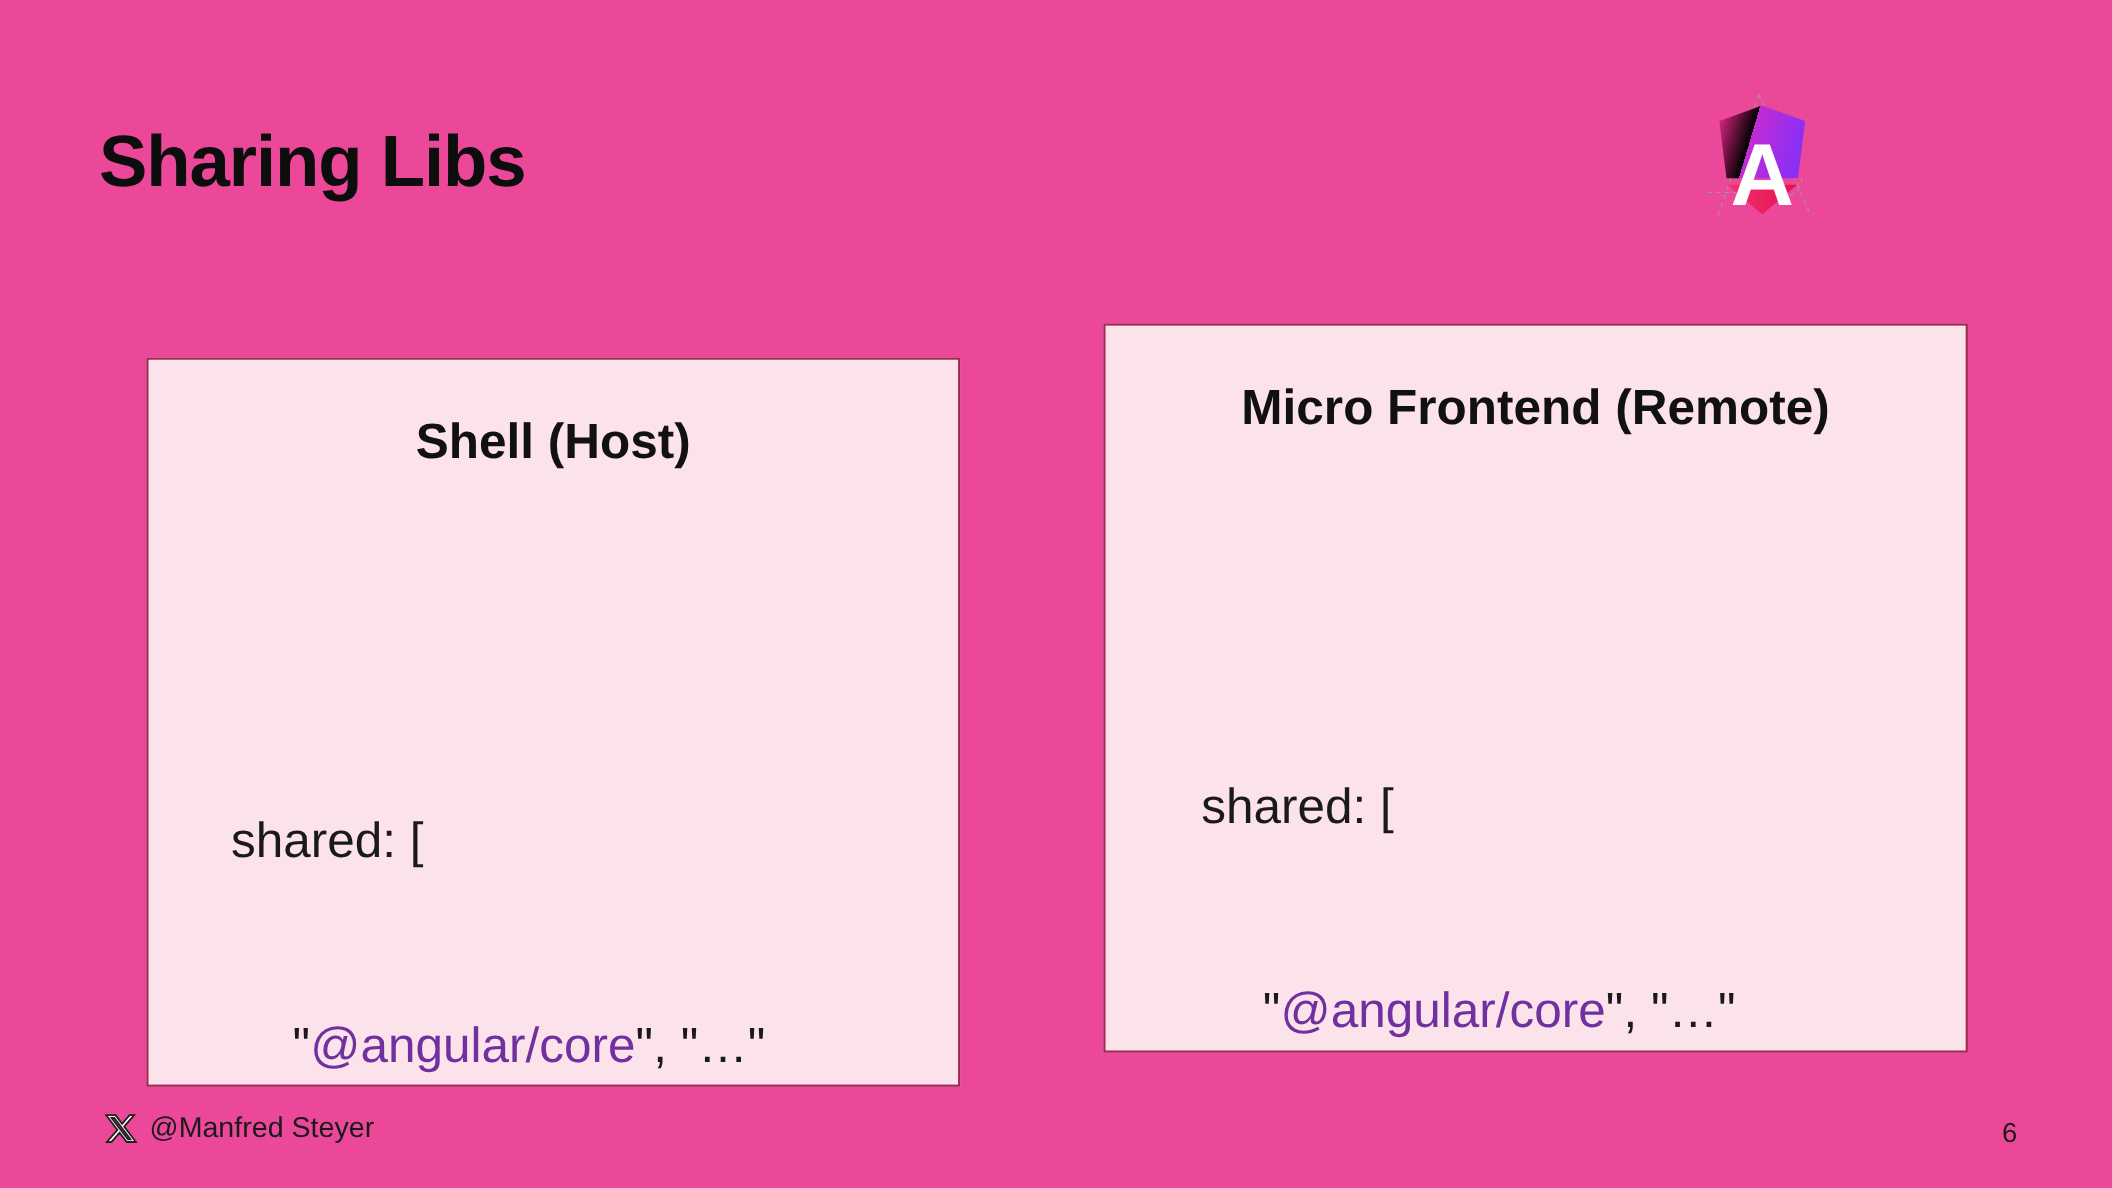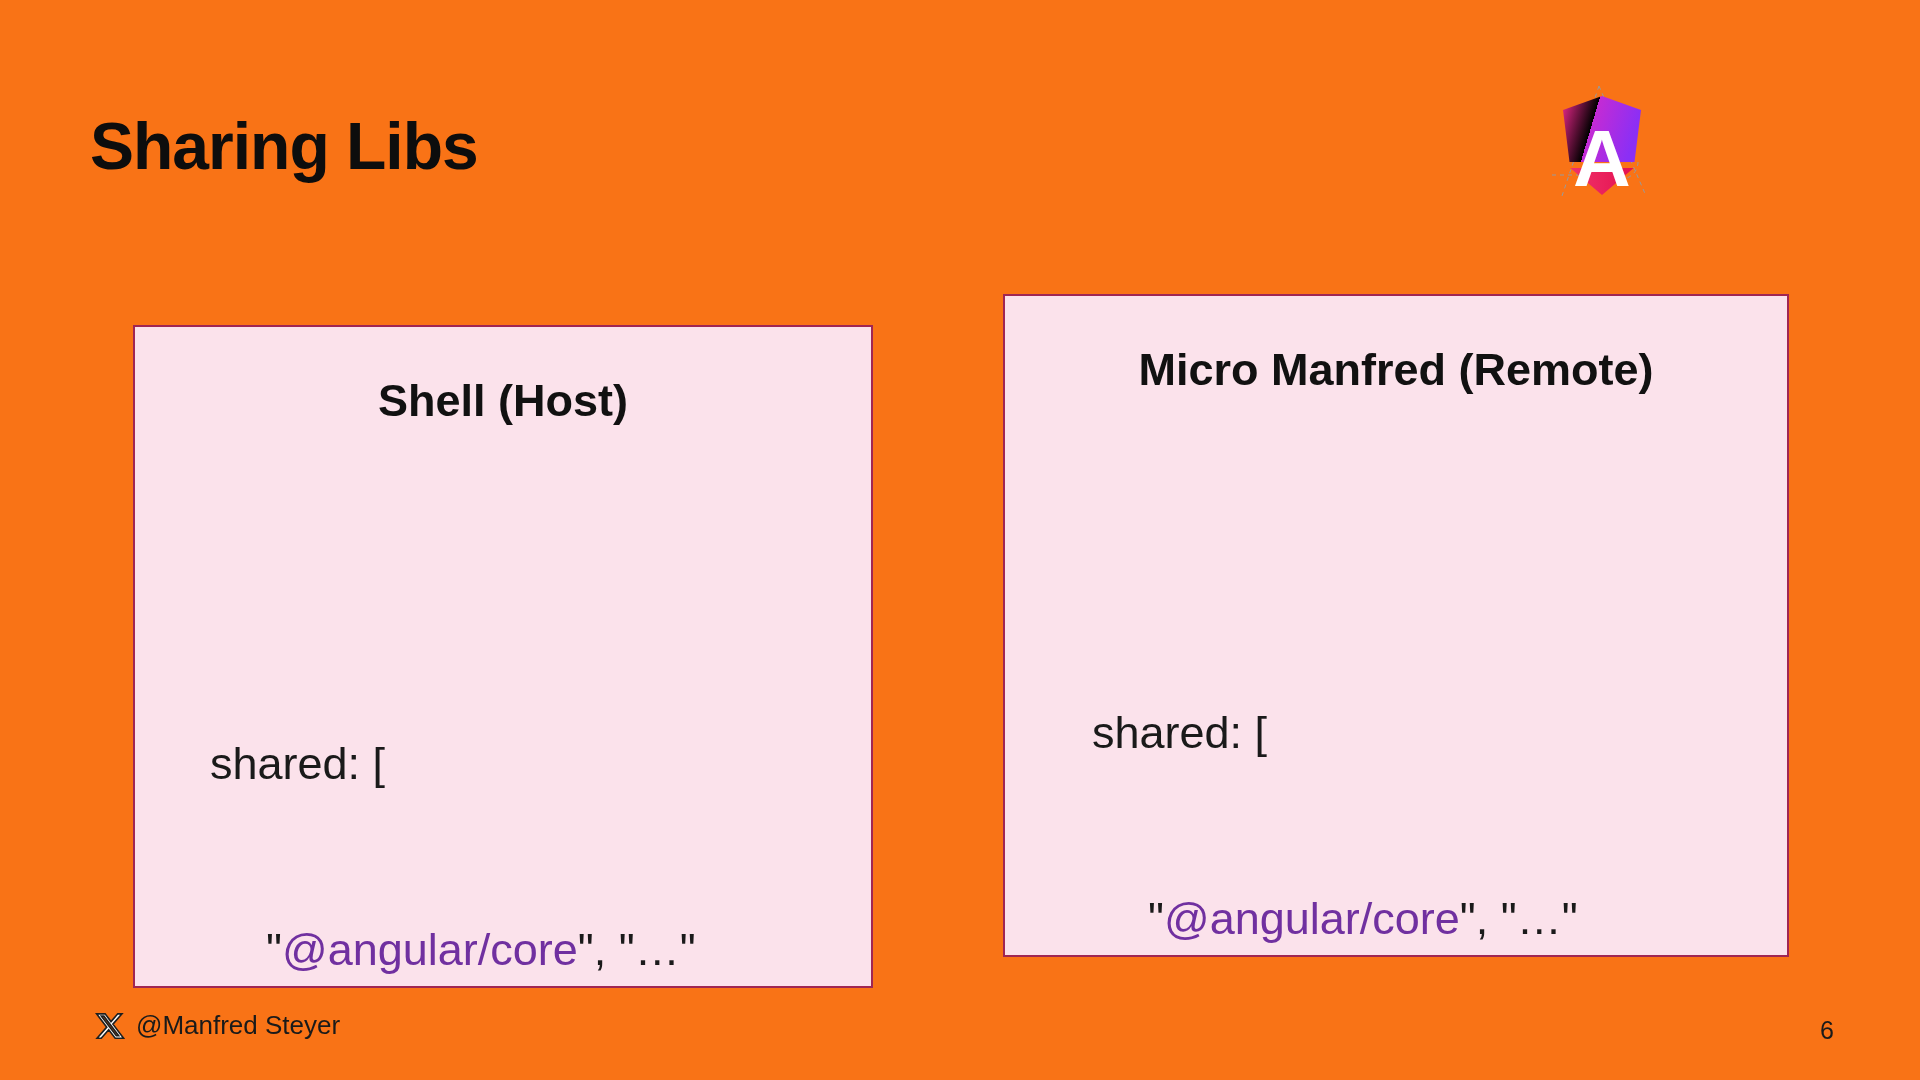--- a/index.html
+++ b/index.html
@@ -1,19 +1,19 @@
 <!DOCTYPE html>
 <html style="--box-background: #fbe2eb; --box-border: #a02653; --library-purple: #7030a0; --logo-pink: #f0288f; --logo-purple: #8b2ff5; --logo-red: #e4104f; --text: #111111;"><head>
 <meta charset="utf-8">
 <style>
   html,body{margin:0;padding:0;background:#ffffff;}
   .slide{
     position:relative;
     width:1920px;height:1080px;
-    background:#f97316;
+    background:#ec4899;
     font-family:"Liberation Sans", sans-serif;
     overflow:hidden;
   }
   .title{
     position:absolute;left:90px;top:108px;margin:0;
     font-size:66px;font-weight:700;color:#0d0d0d;letter-spacing:-1px;
   }
   
   .logo{
     position:absolute;left:1552px;top:82px;
@@ -99,21 +99,21 @@
   <div class="box box-left">
     <div class="box-title">Shell (Host)</div>
     <div class="code">
       <div class="code-line">shared: [</div>
       <div class="code-line code-indent"><span>"</span><span class="lib">@angular/core</span><span>", "…"</span></div>
       <div class="code-line">]</div>
     </div>
   </div>
 
   <div class="box box-right">
-    <div class="box-title">Micro Manfred (Remote)</div>
+    <div class="box-title">Micro Frontend (Remote)</div>
     <div class="code">
       <div class="code-line">shared: [</div>
       <div class="code-line code-indent"><span>"</span><span class="lib">@angular/core</span><span>", "…"</span></div>
       <div class="code-line">]</div>
     </div>
   </div>
 
   <div class="footer">
     <svg class="x-icon" width="30" height="30" viewBox="0 0 24 24" xmlns="http://www.w3.org/2000/svg">
       <path d="M18.244 2.25h3.308l-7.227 8.26 8.502 11.24H16.17l-5.214-6.817L4.99 21.75H1.68l7.73-8.835L1.254 2.25H8.08l4.713 6.231zm-1.161 17.52h1.833L7.084 4.126H5.117z" fill="#ffffff" stroke="#1f1f1f" stroke-width="1.3"></path>

